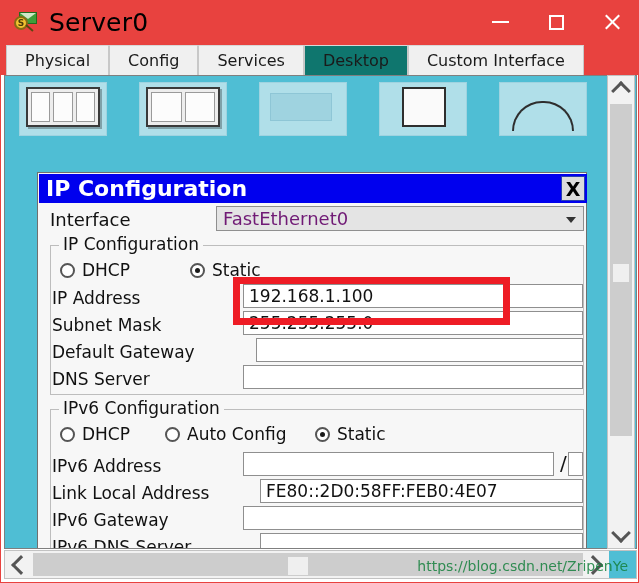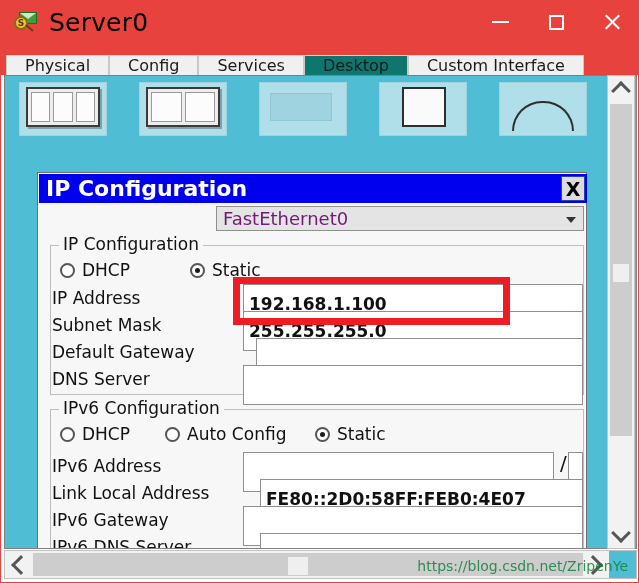--- a/index.html
+++ b/index.html
@@ -130,21 +130,21 @@
     width: 639px;
     height: 32px;
     background: #e8423f;
     box-sizing: border-box;
     padding-left: 5px;
     padding-right: 5px;
     display: flex;
     align-items: flex-end;
   }
   .tab {
-    height: 20px;
+    height: 30px;
     background: #f0f0f0;
     border-left: 1px solid #c8c8c8;
     border-right: 1px solid #c8c8c8;
     border-top: 1px solid #d8d8d8;
     box-sizing: border-box;
     display: flex;
     align-items: center;
     justify-content: center;
     padding: 0 18px;
     font-size: 16px;
@@ -283,29 +283,28 @@
   }
   .lbl {
     font-size: 17px;
     color: #111111;
     white-space: nowrap;
   }
   .tfield {
     background: #ffffff;
     border: 1px solid #8f8f8f;
     box-sizing: border-box;
-    height: 40px;
+    height: 24px;
     display: flex;
     align-items: center;
     padding-left: 5px;
     font-size: 17px;
     color: #111111;
     white-space: nowrap;
     overflow: hidden;
-    font-weight: bold;
   }
   .combo {
     position: absolute;
     left: 178px; top: 33px;
     width: 368px;
     height: 25px;
     background: #e4e4e4;
     border: 1px solid #8f8f8f;
     box-sizing: border-box;
     display: flex;
@@ -553,20 +552,23 @@
       </div>
     </div>
 
     <div class="dialog">
 
       <div class="dlg-title">
         <div class="dlg-title-text">IP Configuration</div>
         <div class="dlg-close">X</div>
       </div>
 
+      <div class="row" style="left:12px; top:34px;">
+        <span class="lbl" style="font-size:18px;">Interface</span>
+      </div>
       <div class="combo">
         <span class="combo-val">FastEthernet0</span>
         <span class="combo-arrow"></span>
       </div>
 
       <div class="groupbox" style="left:12px; top:72px; width:534px; height:150px;">
         <span class="group-legend">IP Configuration</span>
       </div>
 
       <div class="radio" style="position:absolute; left:22px; top:87px;">

